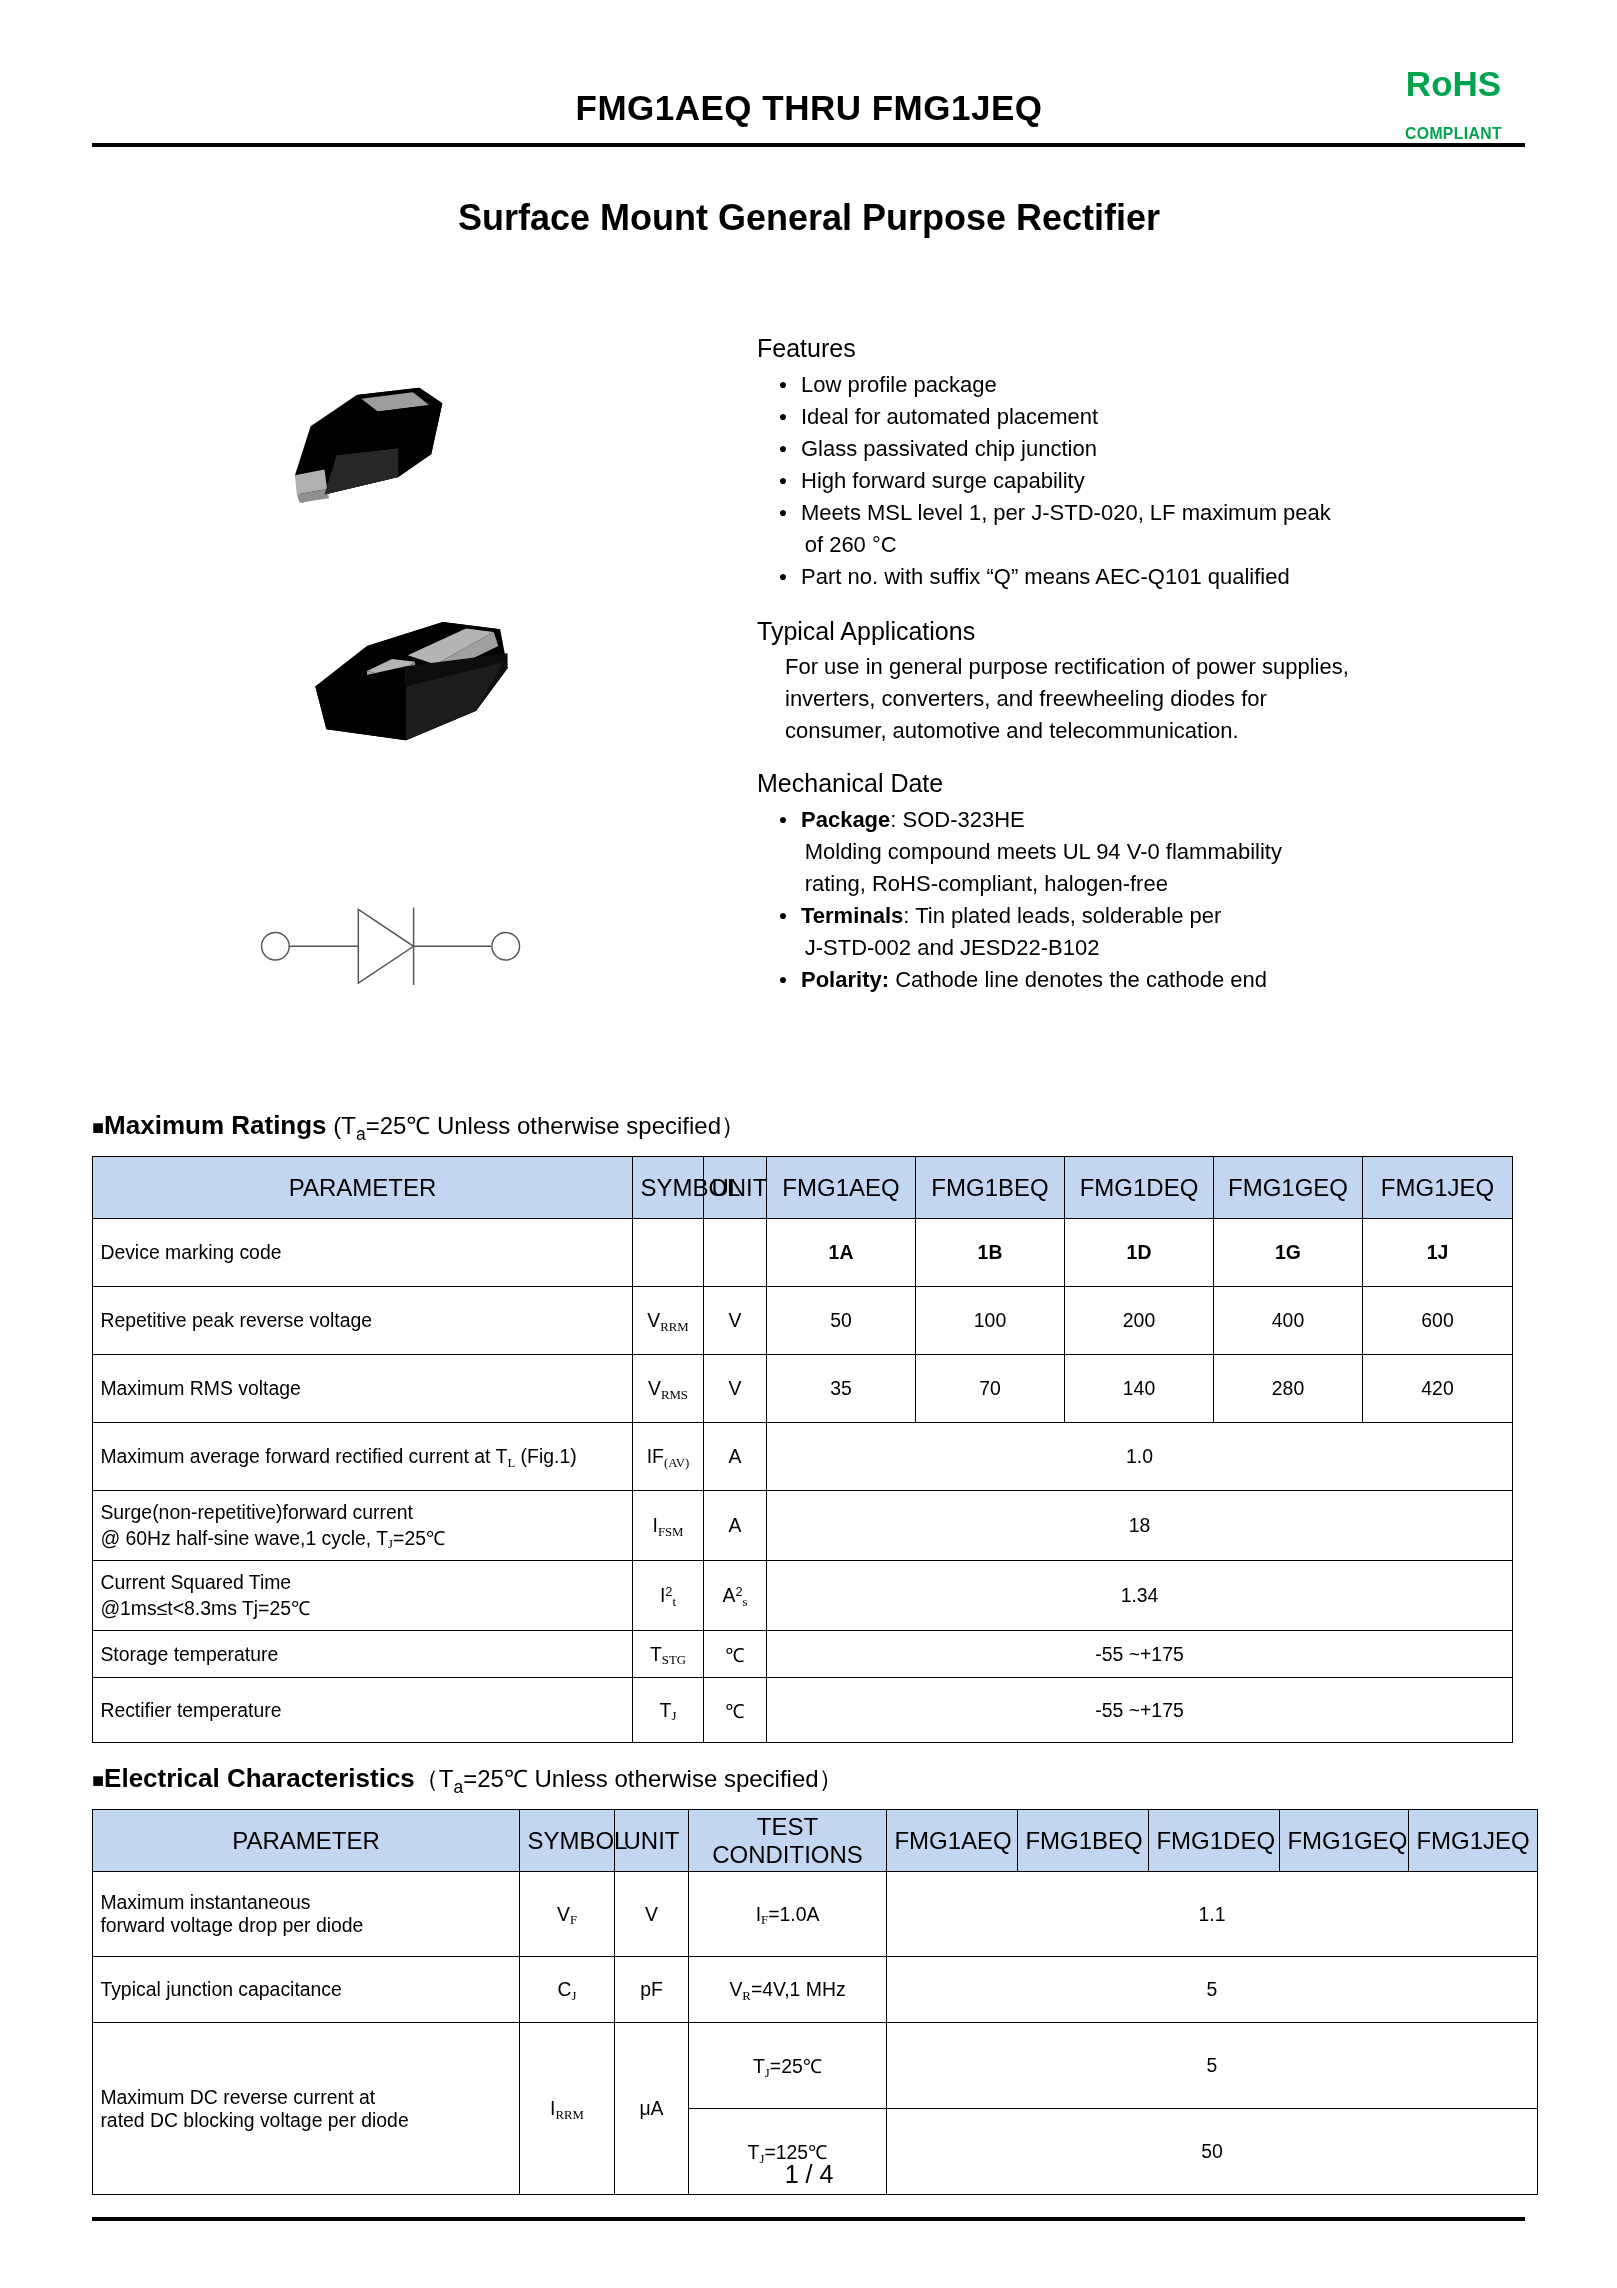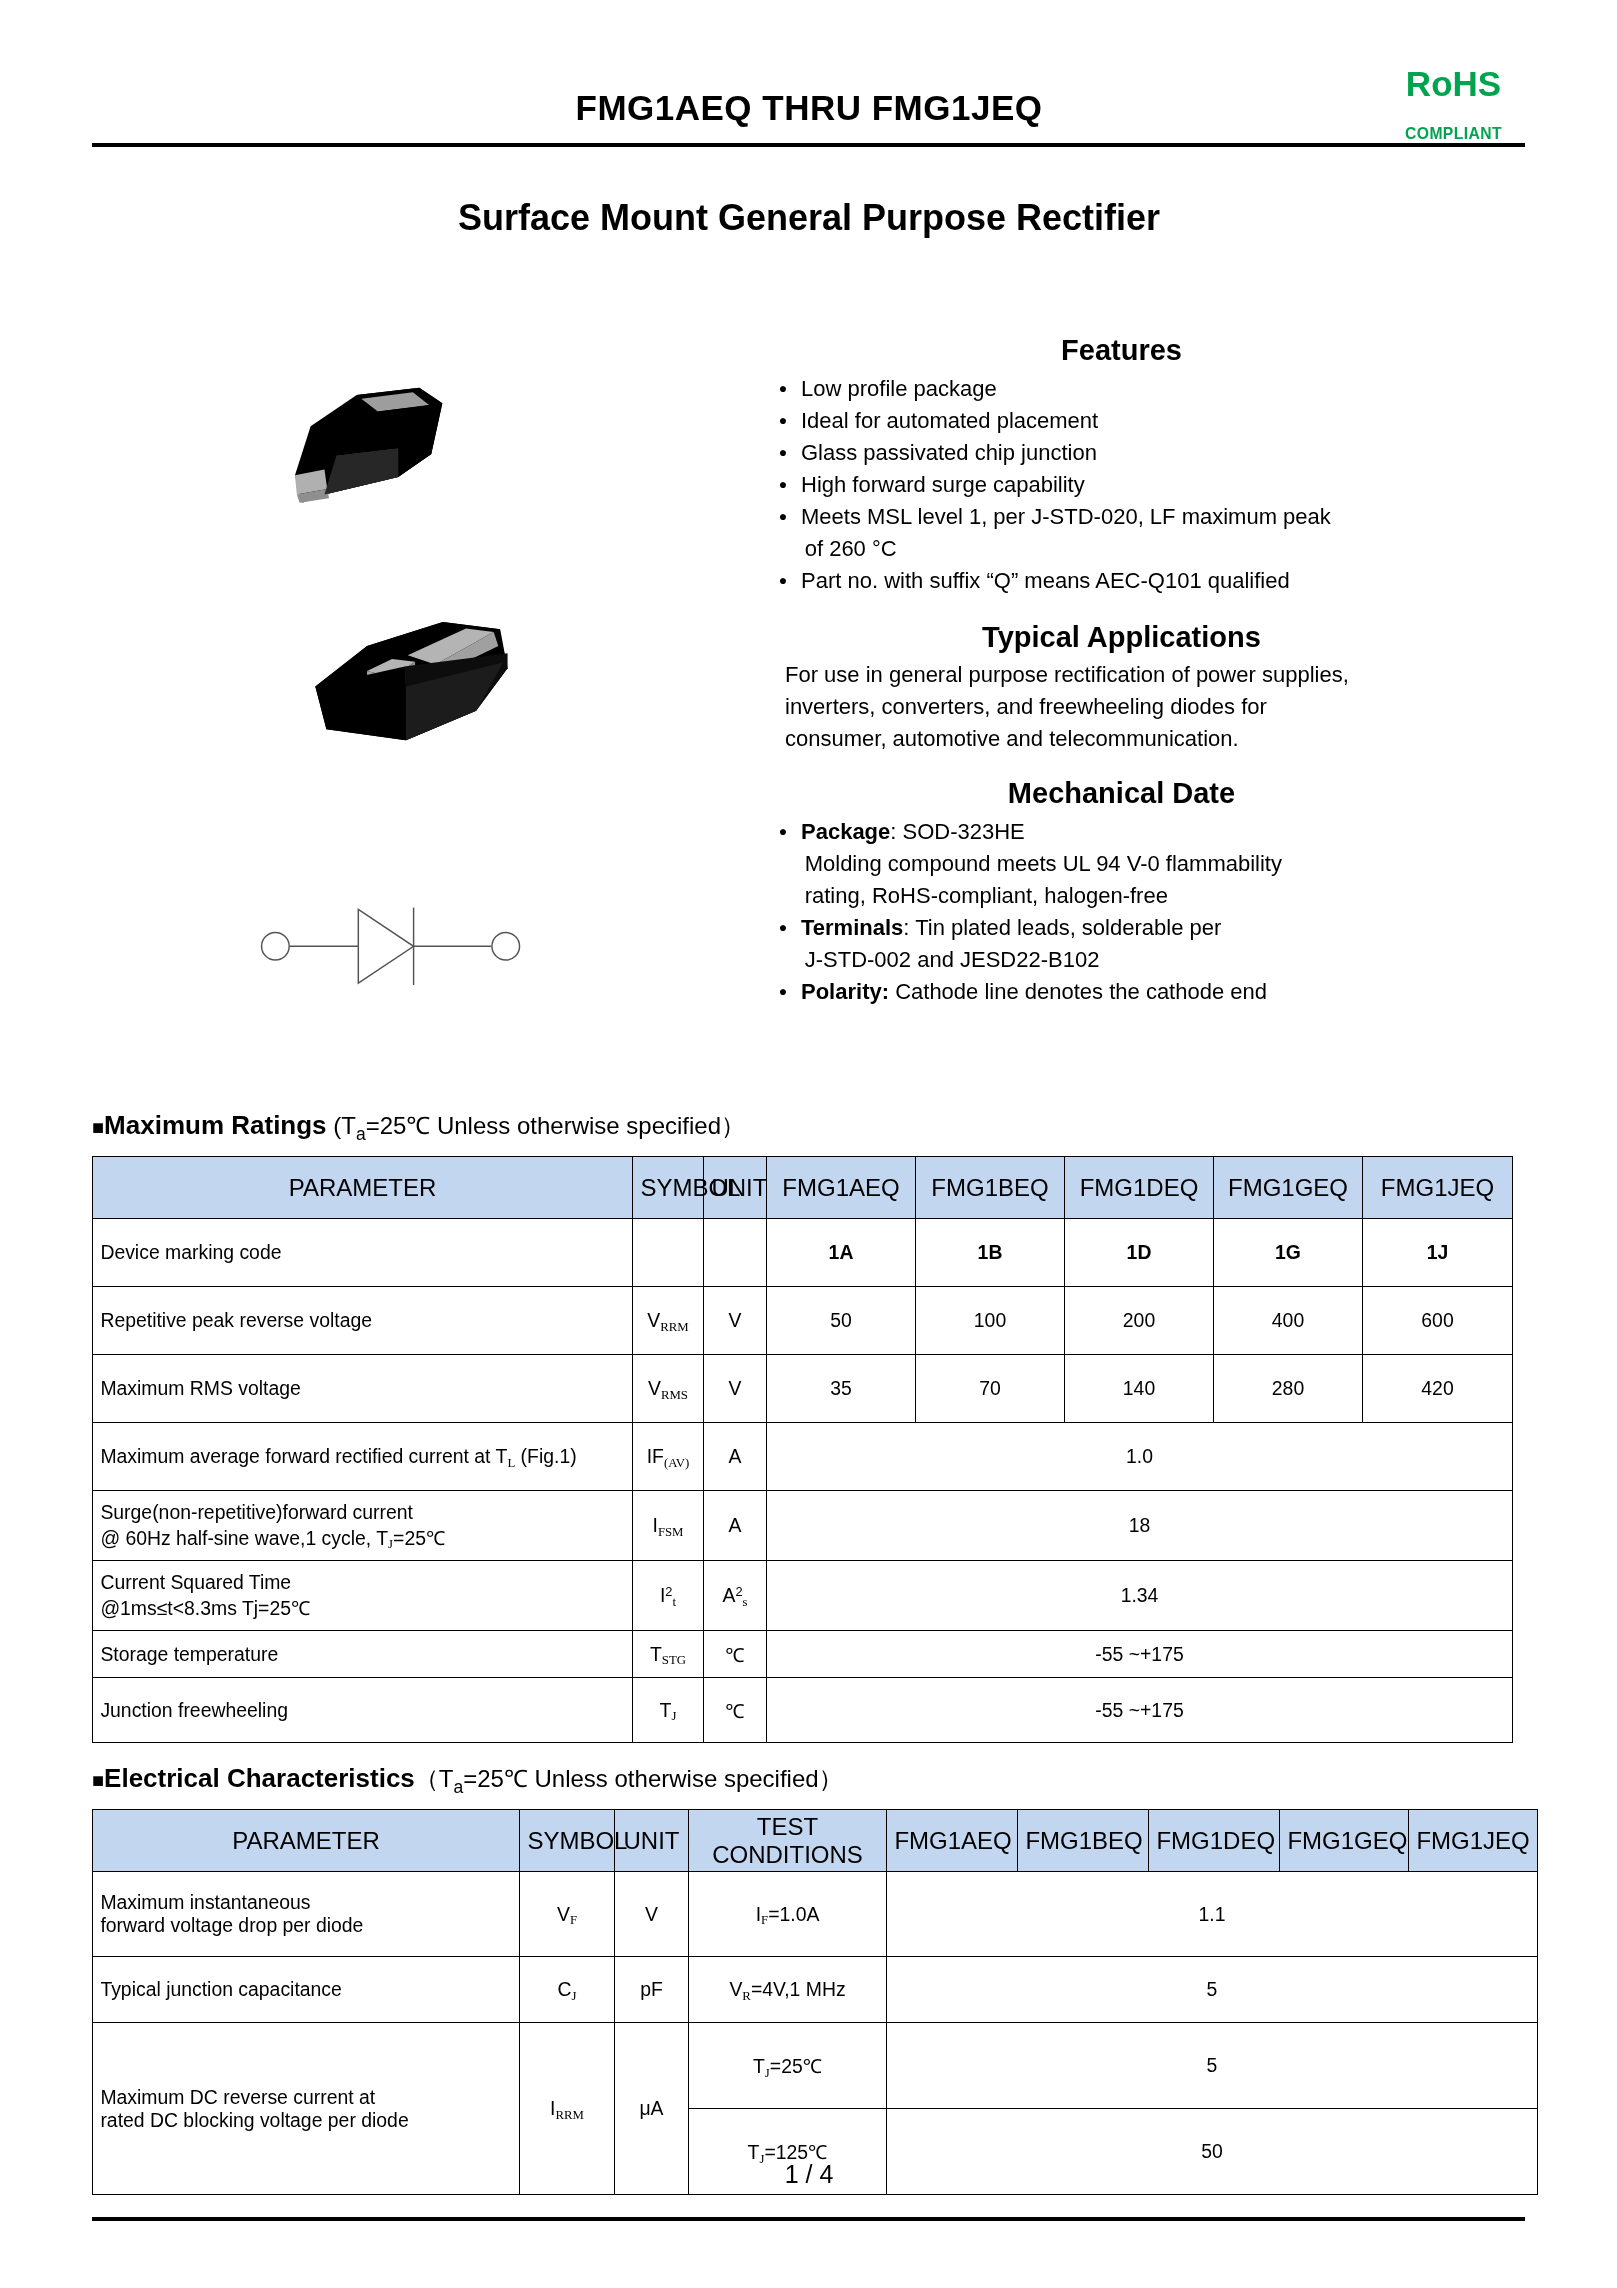--- a/index.html
+++ b/index.html
@@ -81,24 +81,23 @@
   }
   .symbol {
     position: absolute;
     left: 242px; top: 891px;
     width: 369px; height: 129px;
   }
 
   
   .rcol { position: absolute; left: 757px; top: 334px; width: 729px; }
   .sec-h {
-    font-size: 29px;
-    font-weight: bold;
+    font-size: 25px;
+    font-weight: normal;
     margin: 0 0 5.5px 0;
-    text-align: center;
   }
   .blist { list-style: none; margin: 0; padding: 0 0 0 20px; }
   .blist li {
     position: relative;
     font-size: 22px;
     line-height: 32px;
     padding-left: 24px;
   }
   .blist li::before {
     content: "\25CF";
@@ -342,21 +341,21 @@
           <td class="ctr">A<sup>2</sup><sub>s</sub></td>
           <td class="ctr" colspan="5">1.34</td>
         </tr>
         <tr style="height: 47px;">
           <td class="pname">Storage temperature</td>
           <td class="ctr">T<sub>STG</sub></td>
           <td class="ctr">℃</td>
           <td class="ctr" colspan="5">-55 ~+175</td>
         </tr>
         <tr style="height: 65px;">
-          <td class="pname">Junction freewheeling</td>
+          <td class="pname">Rectifier temperature</td>
           <td class="ctr">T<sub>J</sub></td>
           <td class="ctr">℃</td>
           <td class="ctr" colspan="5">-55 ~+175</td>
         </tr>
       </tbody>
   </table>
 
   <div class="tbl-title" style="left:92px; top:1761px;">
     <span class="sq">■</span><span>Electrical Characteristics</span><span class="norm"><span>（T</span><span class="tsub">a</span><span>=25℃ Unless otherwise specified）</span></span>
   </div>

